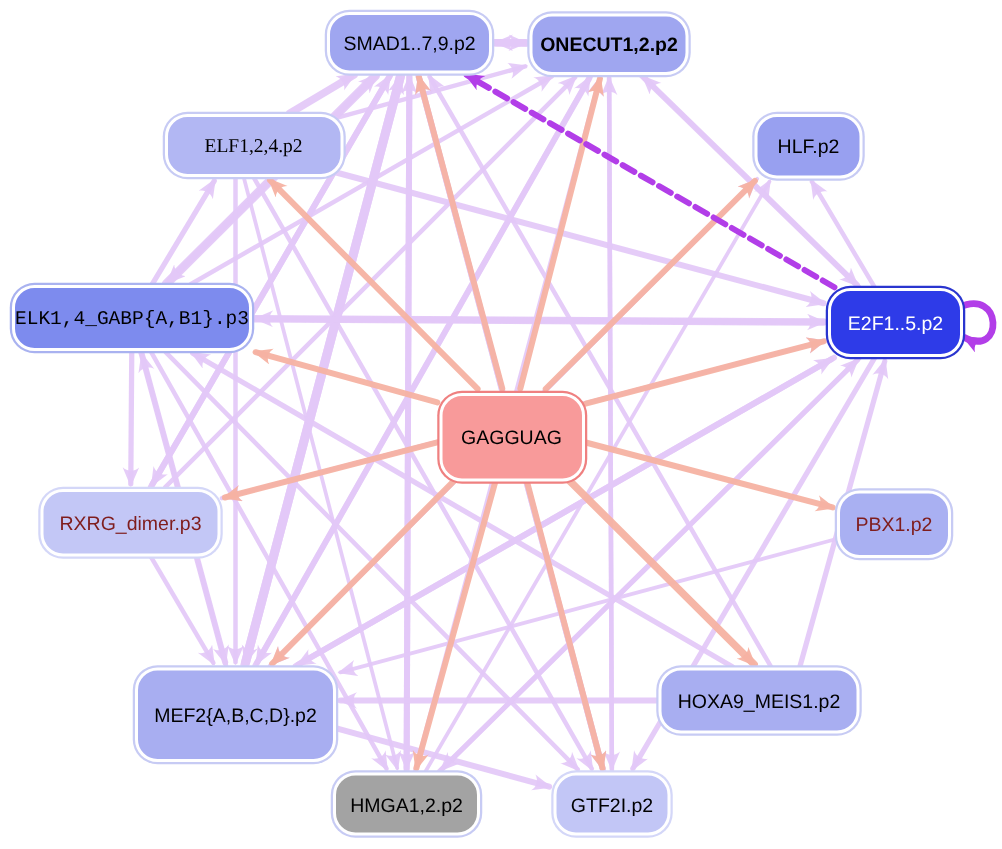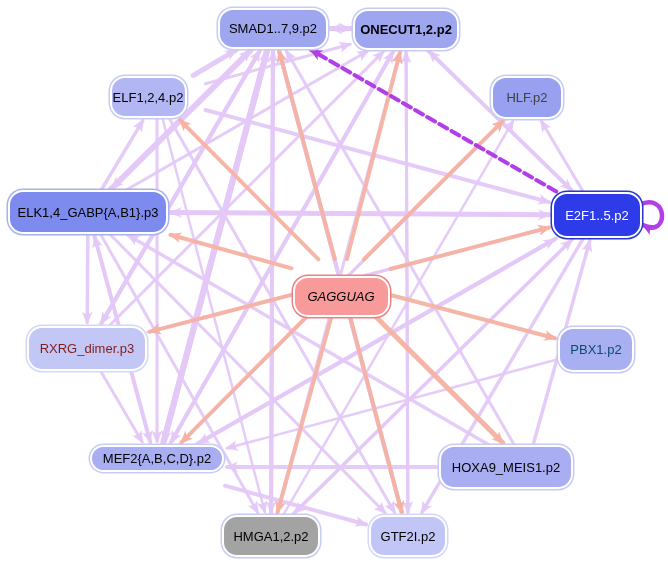--- a/index.html
+++ b/index.html
@@ -95,24 +95,24 @@
       <line x1="318.4137310058045" y1="304.70902045612047" x2="181.49394211772167" y2="442.37293863163853" stroke="#f6b2a2" stroke-opacity="0.95" stroke-width="4" stroke-linecap="round" marker-end="url(#arrow-salmon)"></line>
       <line x1="291.53214038413" y1="294.8538532860135" x2="149.90357884761005" y2="331.65497557503045" stroke="#f6b2a2" stroke-opacity="0.95" stroke-width="4" stroke-linecap="round" marker-end="url(#arrow-salmon)"></line>
       <line x1="291.5362097080951" y1="268.31436632239786" x2="170.40565659000032" y2="234.79998403675899" stroke="#f6b2a2" stroke-opacity="0.95" stroke-width="4" stroke-linecap="round" marker-end="url(#arrow-salmon)"></line>
       <line x1="318.4137310058045" y1="259.29097954387953" x2="180.00205022582978" y2="120.12706136836147" stroke="#f6b2a2" stroke-opacity="0.95" stroke-width="4" stroke-linecap="round" marker-end="url(#arrow-salmon)"></line>
       <line x1="556.2836360537012" y1="191.5001232779078" x2="311.11700627739907" y2="49.99963016627662" stroke="#b23ee8" stroke-opacity="1" stroke-width="4" stroke-linecap="round" stroke-dasharray="9 5" marker-end="url(#arrow-magenta)"></line>
       <path d="M 639 205 C 669 191, 669 239, 643 225" fill="none" stroke="#b23ee8" stroke-opacity="1" stroke-width="4.5" stroke-linecap="round" marker-end="url(#arrow-magenta)"></path>
     </svg>
 
 <div class="node" style="left: 218px; top: 7.5px; width: 110px; height: 41px; background: rgb(159, 166, 240); color: rgb(0, 0, 0); box-shadow: rgb(199, 203, 244) 0px 0px 0px 1.5px;">SMAD1..7,9.p2</div>
     <div class="node" style="left: 353px; top: 8.5px; width: 106px; height: 41px; background: rgb(159, 166, 240); color: rgb(0, 0, 0); box-shadow: rgb(199, 203, 244) 0px 0px 0px 1.5px; font-weight: bold;">ONECUT1,2.p2</div>
-    <div class="node" style="left: 491px; top: 75.5px; width: 72px; height: 43px; background: rgb(152, 160, 240); color: #404040; box-shadow: rgb(199, 203, 244) 0px 0px 0px 1.5px;">HLF.p2</div>
+    <div class="node" style="left: 503px; top: 75.5px; width: 72px; height: 43px; background: rgb(152, 160, 240); color: #000000; box-shadow: rgb(199, 203, 244) 0px 0px 0px 1.5px;">HLF.p2</div>
     <div class="node" style="left: 552px; top: 192px; width: 90px; height: 46px; background: rgb(46, 59, 232); color: rgb(255, 255, 255); box-shadow: rgb(42, 53, 207) 0px 0px 0px 1.5px;">E2F1..5.p2</div>
-    <div class="node" style="left: 558px; top: 326.5px; width: 76px; height: 45px; background: rgb(169, 176, 242); color: #0c4a6e; box-shadow: rgb(199, 203, 244) 0px 0px 0px 1.5px;">PBX1.p2</div>
+    <div class="node" style="left: 558px; top: 326.5px; width: 76px; height: 45px; background: rgb(169, 176, 242); color: #7f1d1d; box-shadow: rgb(199, 203, 244) 0px 0px 0px 1.5px;">PBX1.p2</div>
     <div class="node" style="left: 439px; top: 445px; width: 134px; height: 44px; background: rgb(168, 174, 241); color: rgb(0, 0, 0); box-shadow: rgb(199, 203, 244) 0px 0px 0px 1.5px;">HOXA9_MEIS1.p2</div>
     <div class="node" style="left: 369px; top: 515px; width: 78px; height: 42px; background: rgb(194, 198, 246); color: rgb(0, 0, 0); box-shadow: rgb(212, 215, 248) 0px 0px 0px 1.5px;">GTF2I.p2</div>
     <div class="node" style="left: 222px; top: 515px; width: 98px; height: 42px; background: #a3a3a3; color: rgb(0, 0, 0); box-shadow: rgb(199, 203, 244) 0px 0px 0px 1.5px; text-align: center;">HMGA1,2.p2</div>
-    <div class="node" style="left: 90px; top: 444.5px; width: 134px; height: 27px; background: rgb(168, 174, 241); color: rgb(0, 0, 0); box-shadow: rgb(199, 203, 244) 0px 0px 0px 1.5px;">MEF2{A,B,C,D}.p2</div>
+    <div class="node" style="left: 90px; top: 444.5px; width: 134px; height: 63px; background: rgb(168, 174, 241); color: rgb(0, 0, 0); box-shadow: rgb(199, 203, 244) 0px 0px 0px 1.5px;">MEF2{A,B,C,D}.p2</div>
     <div class="node" style="left: 27px; top: 325.5px; width: 120px; height: 45px; background: rgb(195, 199, 246); color: #7f1d1d; box-shadow: rgb(212, 215, 248) 0px 0px 0px 1.5px;">RXRG_dimer.p3</div>
-    <div class="node" style="left: 8px; top: 190px; width: 160px; height: 44px; background: rgb(125, 139, 238); color: rgb(0, 0, 0); box-shadow: rgb(169, 178, 240) 0px 0px 0px 1.5px;">ELK1,4_GABP{A,B1}.p3</div>
-    <div class="node" style="left: 109.5px; top: 76px; width: 77px; height: 42px; background: rgb(178, 183, 243); color: rgb(0, 0, 0); box-shadow: rgb(199, 203, 244) 0px 0px 0px 1.5px;">ELF1,2,4.p2</div>
-    <div class="node" style="left: 292.5px; top: 276px; width: 97px; height: 41px; background: rgb(248, 154, 154); color: rgb(0, 0, 0); box-shadow: rgb(239, 128, 128) 0px 0px 0px 1.5px; font-style: italic;">GAGGUAG</div>
+    <div class="node" style="left: 8px; top: 190px; width: 160px; height: 44px; background: rgb(125, 139, 238); color: rgb(0, 0, 0); box-shadow: rgb(169, 178, 240) 0px 0px 0px 1.5px; font-family: Liberation Mono, monospace;">ELK1,4_GABP{A,B1}.p3</div>
+    <div class="node" style="left: 109.5px; top: 76px; width: 119px; height: 42px; background: rgb(178, 183, 243); color: rgb(0, 0, 0); box-shadow: rgb(199, 203, 244) 0px 0px 0px 1.5px; font-family: Liberation Serif, serif;">ELF1,2,4.p2</div>
+    <div class="node" style="left: 292.5px; top: 262px; width: 97px; height: 59px; background: rgb(248, 154, 154); color: rgb(0, 0, 0); box-shadow: rgb(239, 128, 128) 0px 0px 0px 1.5px;">GAGGUAG</div>
   </div>
 
 </body></html>

